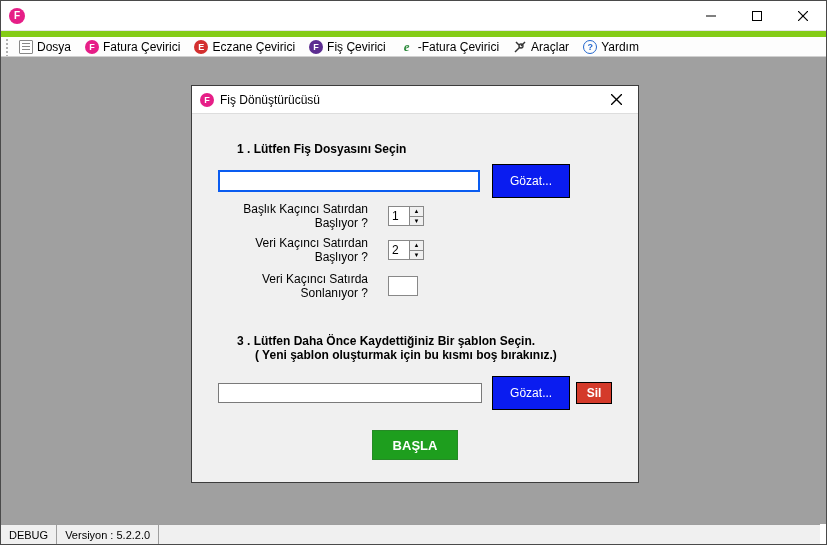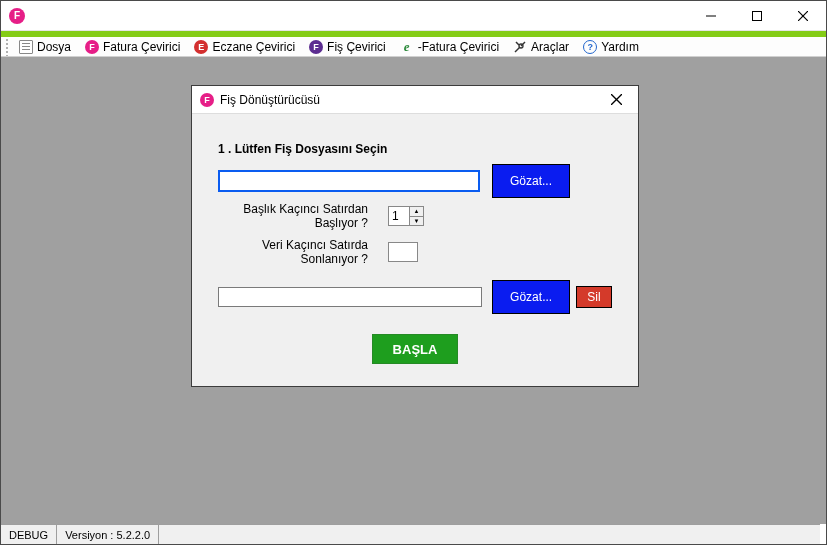--- a/index.html
+++ b/index.html
@@ -130,21 +130,21 @@
     background: #e61e87; color:#fff; font-size:9px; font-weight:bold;
     display:flex; align-items:center; justify-content:center;
     margin-right:6px;
   }
   .dlg-title .dlg-close {
     margin-left:auto;
     width:28px; text-align:center;
     font-size:14px; color:#000;
   }
   .dlg-body { padding: 14px 26px 22px 26px; }
-  .step-label { font-weight: bold; margin-top: 14px; margin-bottom: 8px; }
+  .step-label { font-weight: bold; margin-top: 14px; margin-bottom: 8px; margin-left: 19px; }
   .step-sub { font-weight: bold; }
   .row { display:flex; align-items:center; margin-bottom:4px; }
   .filepath-input {
     width: 262px; height: 22px;
     border: 2px solid #0a5cf0;
     background: #fff;
     padding: 0 4px;
     outline: none;
   }
   .template-input {
@@ -165,21 +165,21 @@
     text-align: center;
     display:flex; align-items:center; justify-content:center;
   }
   .btn-red {
     height: 22px;
     min-width: 36px;
     background: #d43a2a;
     color:#fff;
     border:1px solid #000;
     font-size:12px;
-    display:flex; align-items:center; justify-content:center;
+    display:flex; align-items:center; justify-content:center;font-weight:bold;
   }
   .btn-green {
     height: 30px;
     width: 86px;
     background: #1e9e1e;
     color:#fff;
     border:1px solid #258a25;
     font-size:13px;
     font-weight:bold;
     display:flex; align-items:center; justify-content:center;
@@ -341,26 +341,40 @@
         <label>Başlık Kaçıncı Satırdan Başlıyor ?</label>
         <div class="spinner">
           <input value="1" style="">
           <div class="spin-btns">
             <div>▲</div>
             <div>▼</div>
           </div>
         </div>
       </div>
 
+      <div class="field-row">
+        <label>Veri Kaçıncı Satırdan Başlıyor ?</label>
+        <div class="spinner">
+          <input value="2" style="">
+          <div class="spin-btns">
+            <div>▲</div>
+            <div>▼</div>
+          </div>
+        </div>
+      </div>
 
       <div class="field-row" style="margin-top:8px">
         <label>Veri Kaçıncı Satırda Sonlanıyor ?</label>
         <input class="plain-num" value="" style="">
       </div>
 
+      <div class="step-label" style="margin-top:34px">
+        <div>3 . Lütfen Daha Önce Kaydettiğiniz Bir şablon Seçin.</div>
+        <div class="step-sub" style="padding-left:18px">( Yeni  şablon oluşturmak için bu kısmı boş bırakınız.)</div>
+      </div>
 
       <div class="row" style="margin-top:14px">
         <input class="template-input" value="" style="">
         <div style="width:10px"></div>
         <div class="btn-blue">Gözat...</div>
         <div style="width:6px"></div>
         <div class="btn-red">Sil</div>
       </div>
 
       <div class="btn-green">BAŞLA</div>

